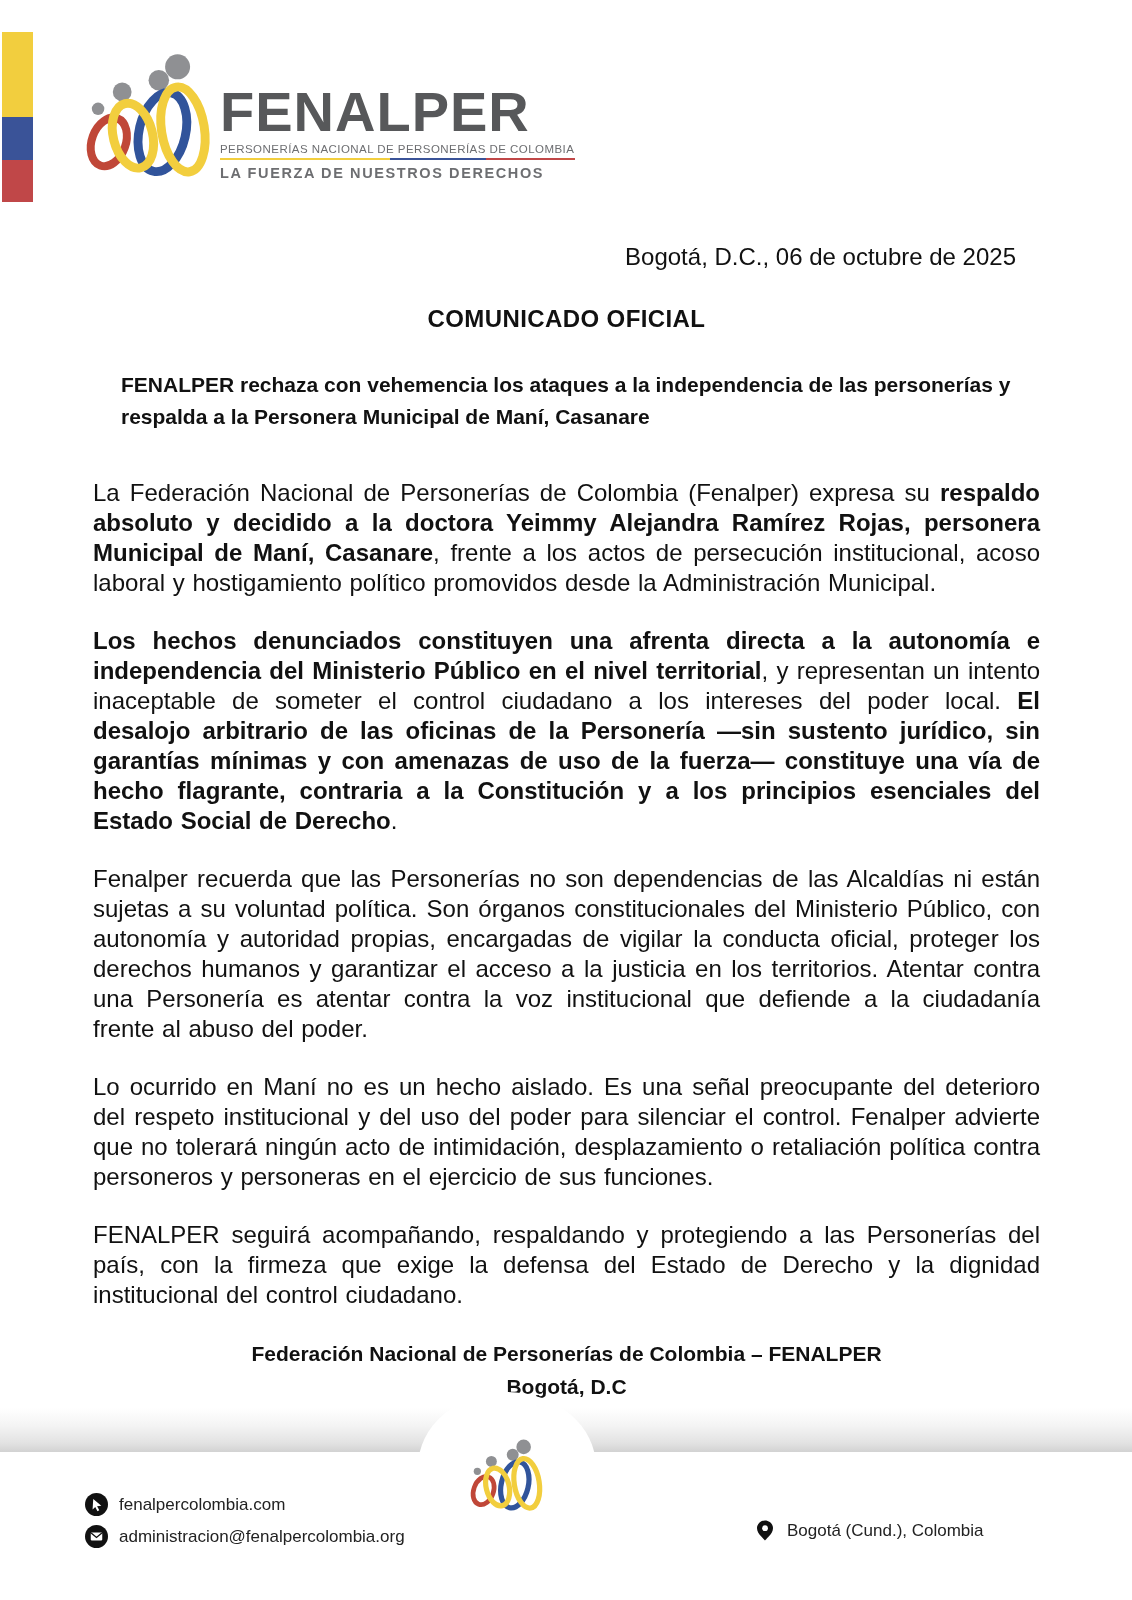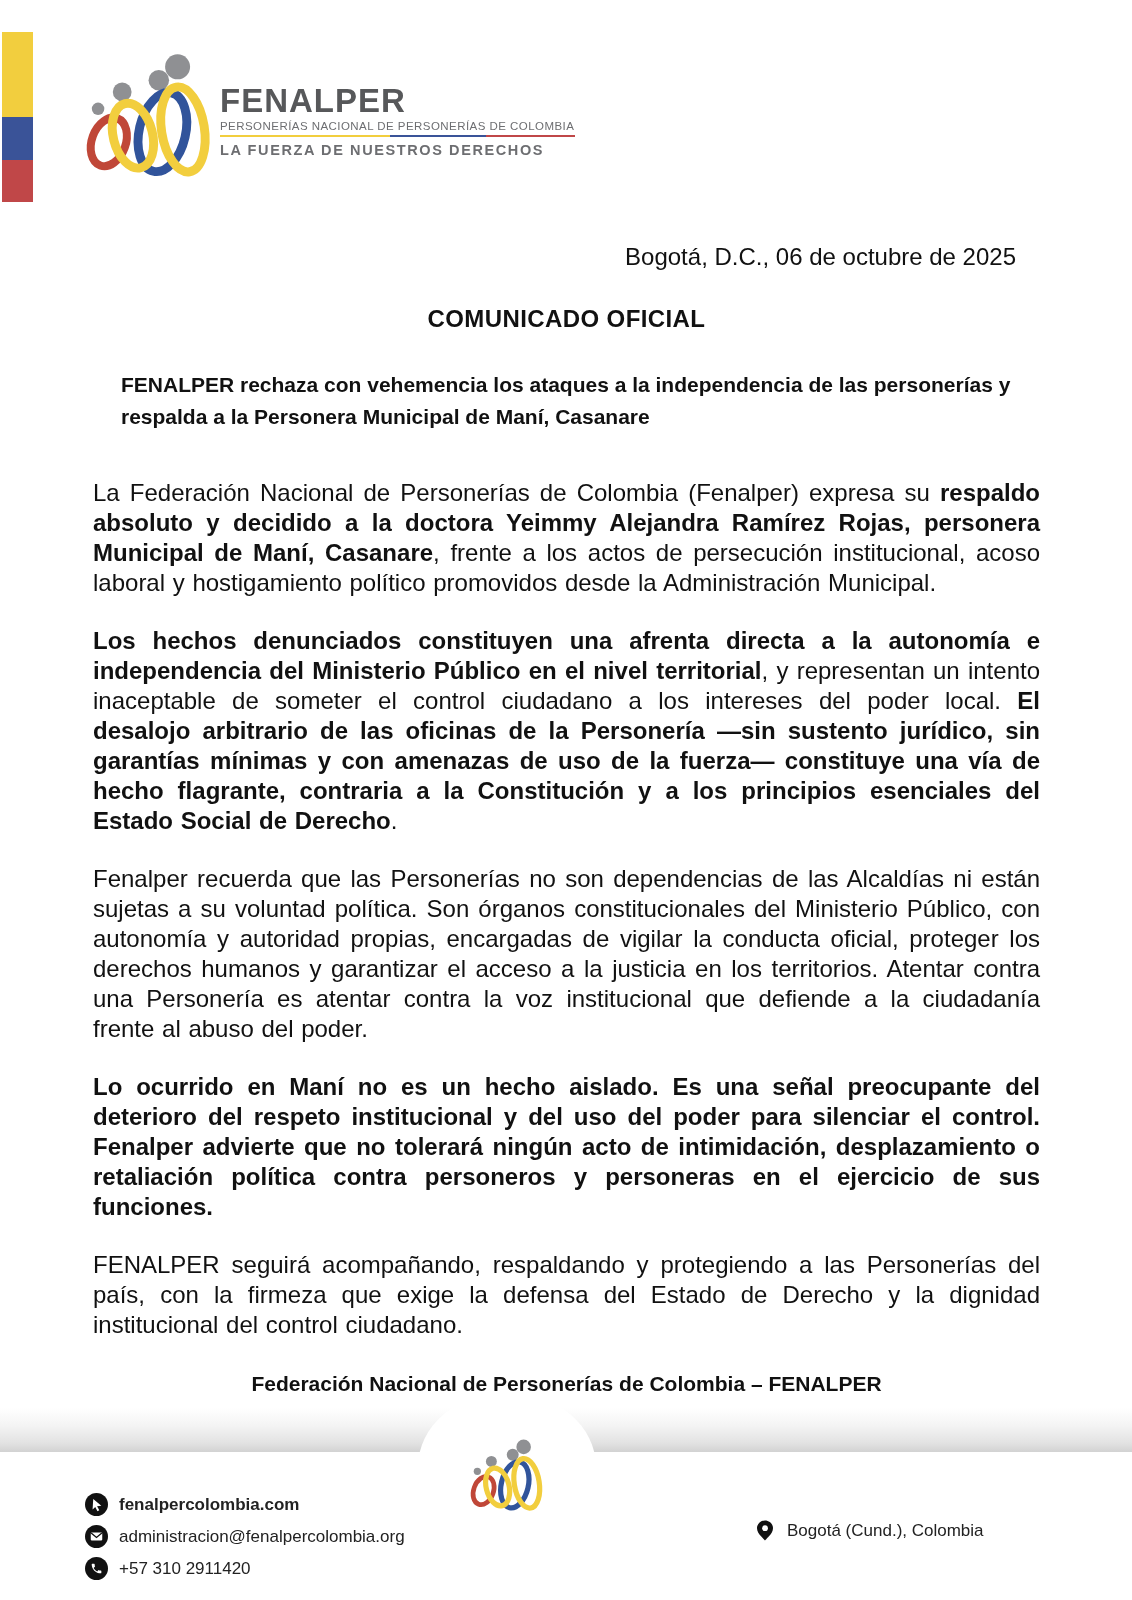--- a/index.html
+++ b/index.html
@@ -17,21 +17,21 @@
 
   
   .flag-bar { position: absolute; left: 2px; top: 32px; width: 31px; }
   .flag-bar .y { height: 85px; background: #F2CE3E; }
   .flag-bar .b { height: 43px; background: #3A5398; }
   .flag-bar .r { height: 42px; background: #C04748; }
 
   .logo-mark { position: absolute; left: 82px; top: 52px; }
   .brand-text { position: absolute; left: 220px; top: 84px; width: 420px; }
   .brand-name {
-    font-size: 33px; font-weight: bold; color: #57585A;
+    font-size: 56px; font-weight: bold; color: #57585A;
     letter-spacing: 1px; line-height: 1;
     font-stretch: condensed;
   }
   .brand-sub {
     margin-top: 3px; font-size: 11.5px; color: #6D6E71;
     letter-spacing: 0.45px; white-space: nowrap;
   }
   .brand-rule { display: flex; height: 2px; margin-top: 3px; width: 355px; }
   .brand-rule .s1 { width: 48%; background: #F2CE3E; }
   .brand-rule .s2 { width: 27%; background: #3A5398; }
@@ -68,21 +68,21 @@
     width: 178px; height: 150px; background: #ffffff; border-radius: 50%;
   }
   .footer-logo { position: absolute; left: 507px; top: 1438px; transform: translateX(-50%); }
 
   .footer-contacts {
     position: absolute; left: 85px; top: 1493px; width: 962px;
     font-size: 17px; color: #222;
   }
   .contact-row { display: flex; align-items: center; margin-bottom: 9px; }
   .contact-row .ic { width: 23px; height: 23px; margin-right: 11px; flex: 0 0 auto; }
-  .contact-website { font-weight: bold; }
+  .contact-website { font-weight: normal; }
   .location-row {
     position: absolute; left: 668px; top: 26px;
     display: flex; align-items: center;
   }
   .location-row .ic { width: 24px; height: 24px; margin-right: 10px; }
 </style>
 </head>
 <body>
 
 <div class="page">
@@ -122,21 +122,21 @@
   </div>
 
   <div class="content">
     <div class="date-line">Bogotá, D.C., 06 de octubre de 2025</div>
     <div class="doc-title">COMUNICADO OFICIAL</div>
     <div class="doc-subtitle">FENALPER rechaza con vehemencia los ataques a la independencia de las personerías y respalda a la Personera Municipal de Maní, Casanare</div>
 
     <p class="body-par"><span>La Federación Nacional de Personerías de Colombia (Fenalper) expresa su </span><span style="font-weight: bold;">respaldo absoluto y decidido a la doctora Yeimmy Alejandra Ramírez Rojas, personera Municipal de Maní, Casanare</span><span>, frente a los actos de persecución institucional, acoso laboral y hostigamiento político promovidos desde la Administración Municipal.</span></p>
     <p class="body-par"><span style="font-weight: bold;">Los hechos denunciados constituyen una afrenta directa a la autonomía e independencia del Ministerio Público en el nivel territorial</span><span>, y representan un intento inaceptable de someter el control ciudadano a los intereses del poder local. </span><span style="font-weight: bold;">El desalojo arbitrario de las oficinas de la Personería —sin sustento jurídico, sin garantías mínimas y con amenazas de uso de la fuerza— constituye una vía de hecho flagrante, contraria a la Constitución y a los principios esenciales del Estado Social de Derecho</span><span>.</span></p>
     <p class="body-par"><span>Fenalper recuerda que las Personerías no son dependencias de las Alcaldías ni están sujetas a su voluntad política. Son órganos constitucionales del Ministerio Público, con autonomía y autoridad propias, encargadas de vigilar la conducta oficial, proteger los derechos humanos y garantizar el acceso a la justicia en los territorios. Atentar contra una Personería es atentar contra la voz institucional que defiende a la ciudadanía frente al abuso del poder.</span></p>
-    <p class="body-par"><span style="font-weight: bold;">Lo ocurrido en Maní no es un hecho aislado. Es una señal preocupante del deterioro del respeto institucional y del uso del poder para silenciar el control. Fenalper advierte que no tolerará ningún acto de intimidación, desplazamiento o retaliación política contra personeros y personeras en el ejercicio de sus funciones.</span></p>
+    <p class="body-par"><span style="font-weight: normal;">Lo ocurrido en Maní no es un hecho aislado. Es una señal preocupante del deterioro del respeto institucional y del uso del poder para silenciar el control. Fenalper advierte que no tolerará ningún acto de intimidación, desplazamiento o retaliación política contra personeros y personeras en el ejercicio de sus funciones.</span></p>
     <p class="body-par"><span>FENALPER seguirá acompañando, respaldando y protegiendo a las Personerías del país, con la firmeza que exige la defensa del Estado de Derecho y la dignidad institucional del control ciudadano.</span></p>
 
     <div class="closing">
       <div>Federación Nacional de Personerías de Colombia – FENALPER</div>
       <div>Bogotá, D.C</div>
     </div>
   </div>
 
   <div class="footer-band"></div>
   <div class="band-bump"></div>
@@ -174,31 +174,20 @@
       <span class="ic">
         <svg width="23" height="23" viewBox="0 0 24 24">
           <circle cx="12" cy="12" r="12" fill="#111"></circle>
           <rect x="6" y="7.8" width="12" height="8.4" rx="1.2" fill="#fff"></rect>
           <path d="M6.4 8.4 L12 13 L17.6 8.4" fill="none" stroke="#111" stroke-width="1.4"></path>
         </svg>
       </span>
       <span>administracion@fenalpercolombia.org</span>
     </div>
 
-    <div class="contact-row">
-      <span class="ic">
-        <svg width="23" height="23" viewBox="0 0 24 24">
-          <circle cx="12" cy="12" r="12" fill="#111"></circle>
-          <g transform="translate(5.3,5.3) scale(0.56)">
-            <path d="M6.6 10.8c1.4 2.8 3.8 5.1 6.6 6.6l2.2-2.2c.3-.3.7-.4 1-.2 1.1.4 2.3.6 3.6.6.6 0 1 .4 1 1V20c0 .6-.4 1-1 1C10.6 21 3 13.4 3 4c0-.6.4-1 1-1h3.5c.6 0 1 .4 1 1 0 1.2.2 2.4.6 3.6.1.3 0 .7-.2 1l-2.3 2.2z" fill="#fff"></path>
-          </g>
-        </svg>
-      </span>
-      <span>+57 310 2911420</span>
-    </div>
 
     <div class="location-row">
       <span class="ic">
         <svg width="24" height="24" viewBox="0 0 24 24">
           <path d="M12 1.5c-4.4 0-8 3.4-8 7.8 0 3.1 2 5.9 4.3 8.3 1.6 1.7 3.7 4 3.7 4s2.1-2.3 3.7-4c2.3-2.4 4.3-5.2 4.3-8.3 0-4.4-3.6-7.8-8-7.8z" fill="#111"></path>
           <circle cx="12" cy="9.2" r="2.9" fill="#fff"></circle>
         </svg>
       </span>
       <span>Bogotá (Cund.), Colombia</span>
     </div>

